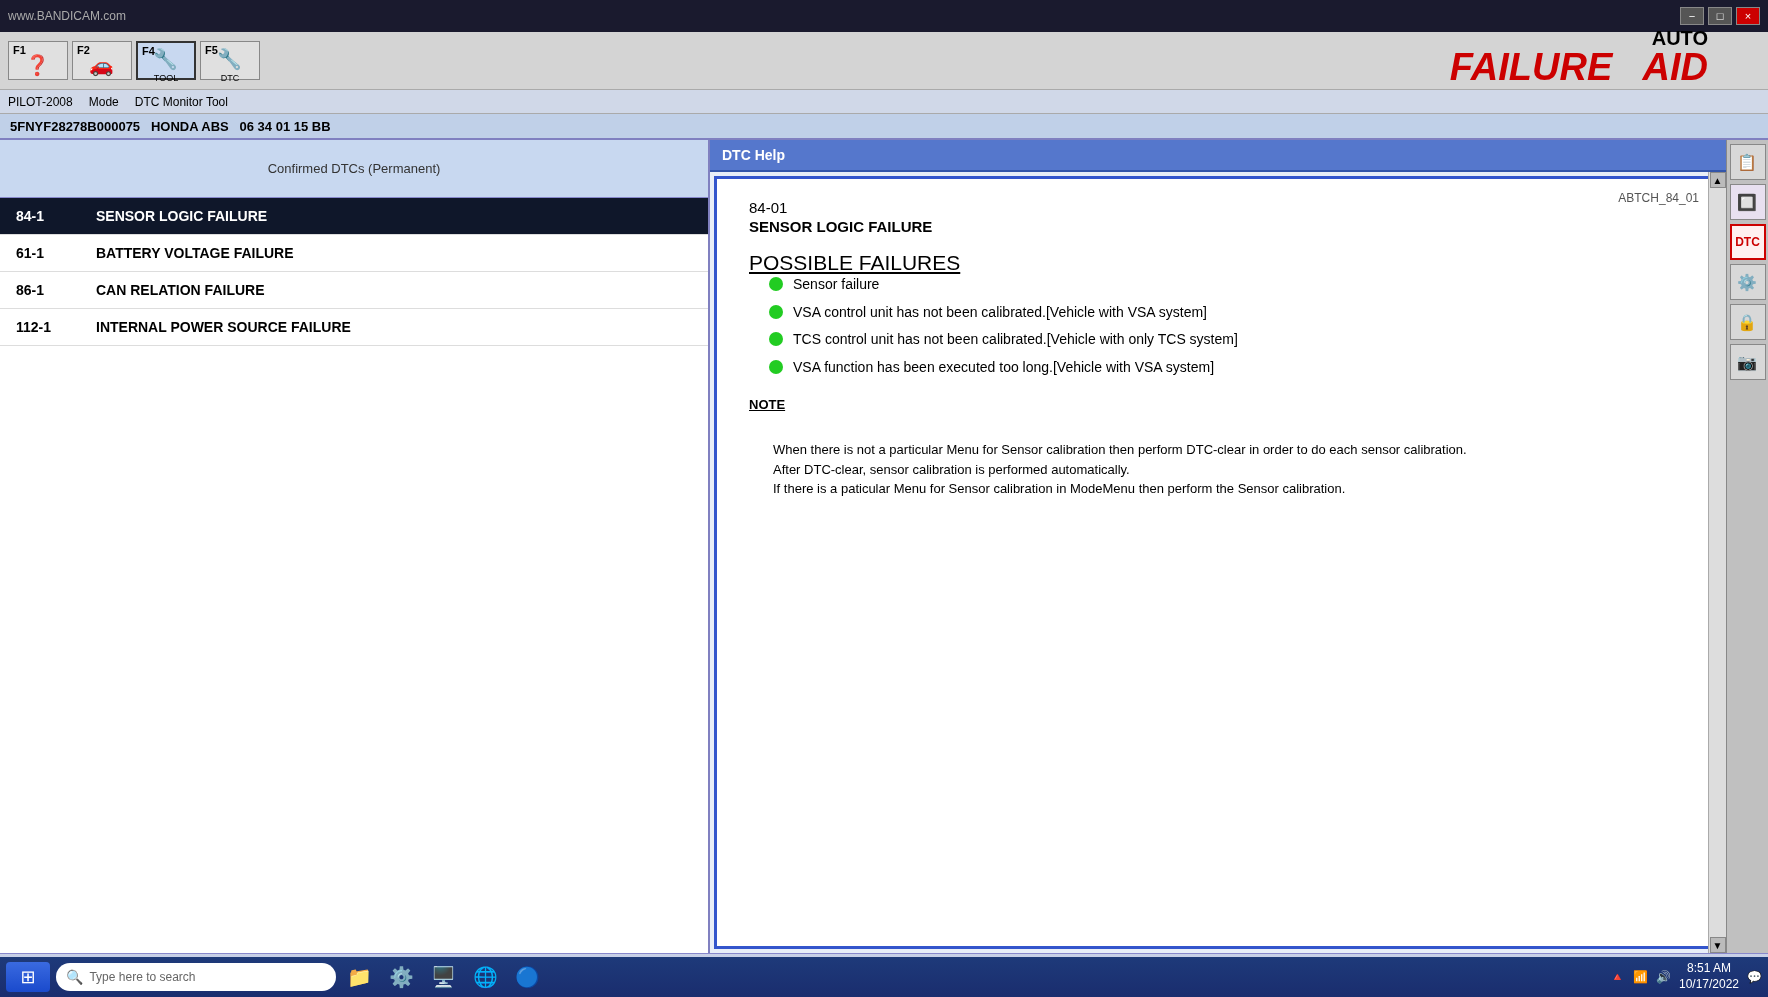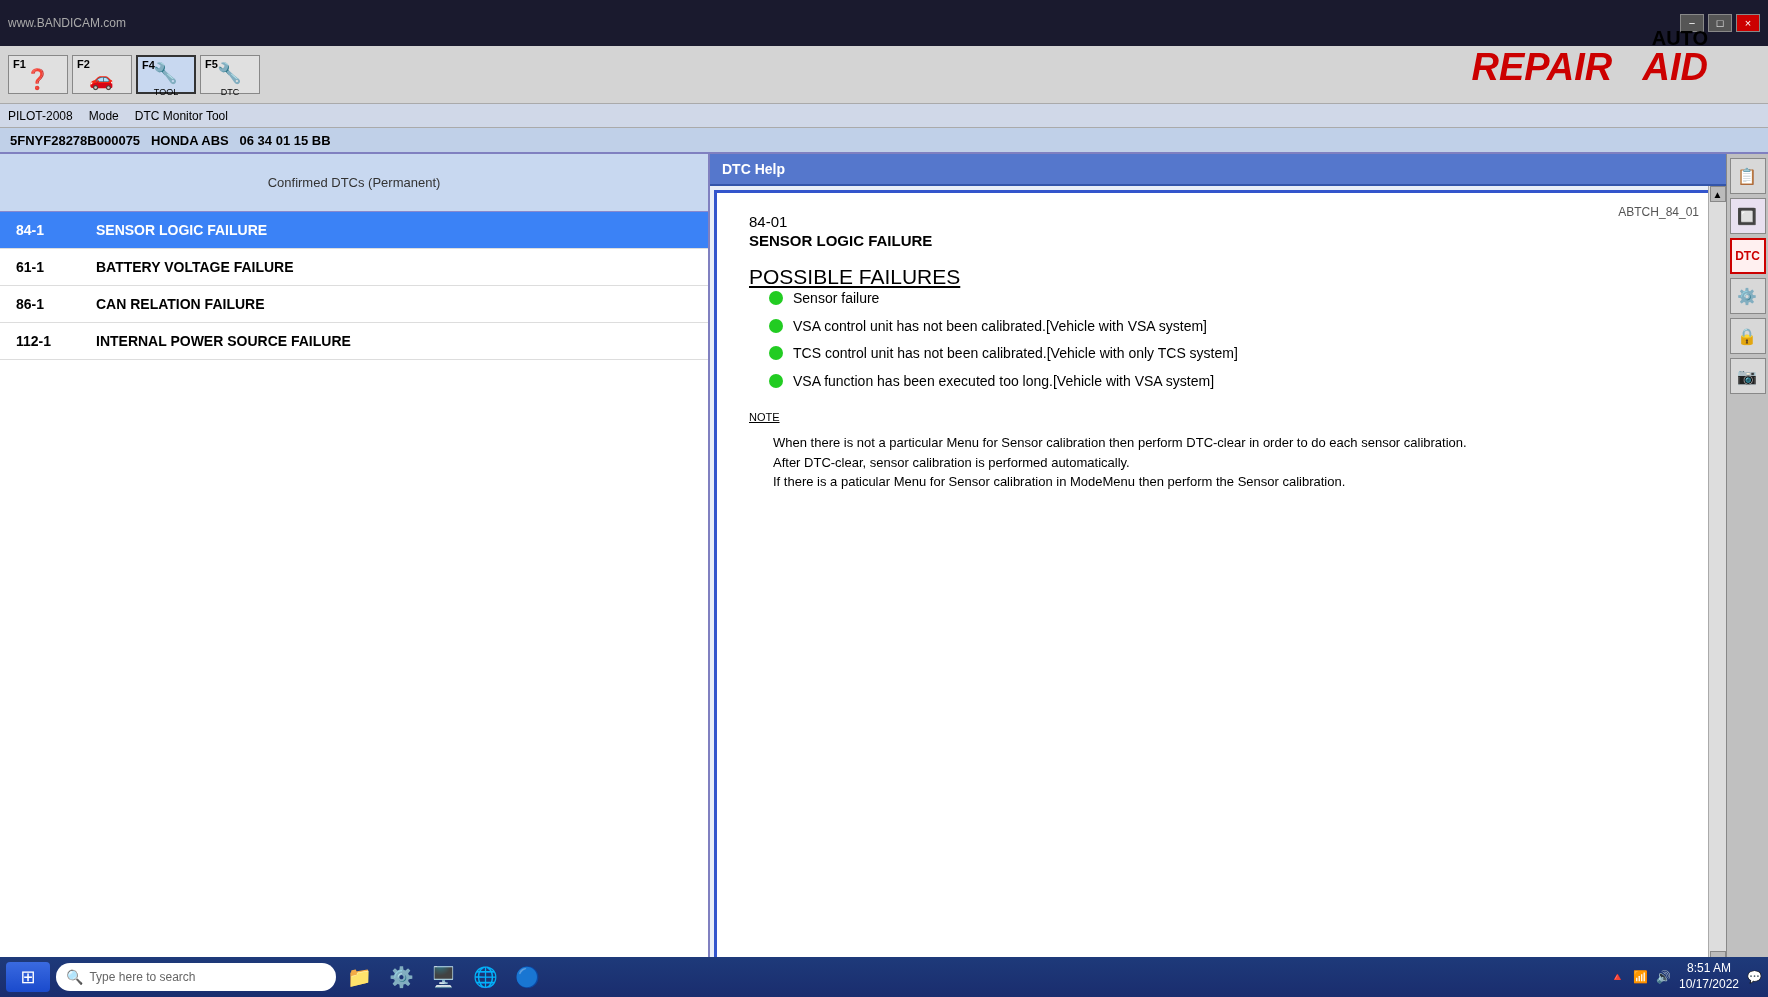--- a/index.html
+++ b/index.html
@@ -1,20 +1,20 @@
 <!DOCTYPE html>
 <html><head>
   <meta charset="utf-8">
   <style>
     * { margin: 0; padding: 0; box-sizing: border-box; }
     body { width: 1768px; height: 997px; font-family: Arial, sans-serif; font-size: 13px; background: #c0c0c0; overflow: hidden; }
 
     
     .title-bar {
-      height: 46px;
+      height: 32px;
       background: #1a1a2e;
       display: flex;
       align-items: center;
       justify-content: space-between;
       padding: 0 8px;
       color: white;
     }
     .title-bar-controls { display: flex; gap: 4px; }
     .title-btn {
       width: 24px; height: 18px; background: #555; border: 1px solid #888;
@@ -79,21 +79,21 @@
       color: #333;
     }
     .dtc-row {
       display: flex;
       align-items: center;
       padding: 10px 16px;
       border-bottom: 1px solid #ddd;
       cursor: pointer;
     }
     .dtc-row.selected {
-      background: #3b82f6;
+      background: #0f172a;
       color: white;
     }
     .dtc-code { width: 80px; font-size: 14px; font-weight: bold; }
     .dtc-desc { font-size: 14px; font-weight: bold; }
 
     
     .right-panel {
       flex: 1;
       display: flex;
       flex-direction: column;
@@ -141,24 +141,24 @@
       margin-bottom: 8px;
       font-size: 14px;
       line-height: 1.4;
     }
     .bullet {
       width: 14px; height: 14px; border-radius: 50%; background: #22cc22;
       margin-right: 10px; margin-top: 2px; flex-shrink: 0;
     }
     .note-section { margin-top: 10px; }
     .note-title {
-      font-size: 11px;
-      font-weight: normal;
+      font-size: 13px;
+      font-weight: bold;
       text-decoration: underline;
-      margin-bottom: 10px;
+      margin-bottom: 28px;
     }
     .note-text {
       font-size: 13px;
       line-height: 1.5;
       padding-left: 24px;
     }
 
     
     .right-sidebar {
       width: 42px;
@@ -264,21 +264,21 @@
   </div>
   <div class="toolbar-btn">
     <span class="key-label">F5</span>
     <span class="icon-area">🔧</span>
     <span class="btn-label">DTC</span>
   </div>
 
   <div style="position:absolute; right:60px; top:28px; text-align:right; line-height:1;">
     <div style="font-size:20px; font-weight:bold; color:#000;">AUTO</div>
     <div style="font-size:38px; font-weight:900; color:#cc0000; font-style:italic; line-height:1;">
-      <span>REPAIR</span>
+      <span>FAILURE</span>
       &nbsp;
       <span>AID</span>
     </div>
   </div>
 </div>
 
 <div class="menu-bar">
   <span class="menu-item">PILOT-2008</span>
   <span class="menu-item">Mode</span>
   <span class="menu-item">DTC Monitor Tool</span>

